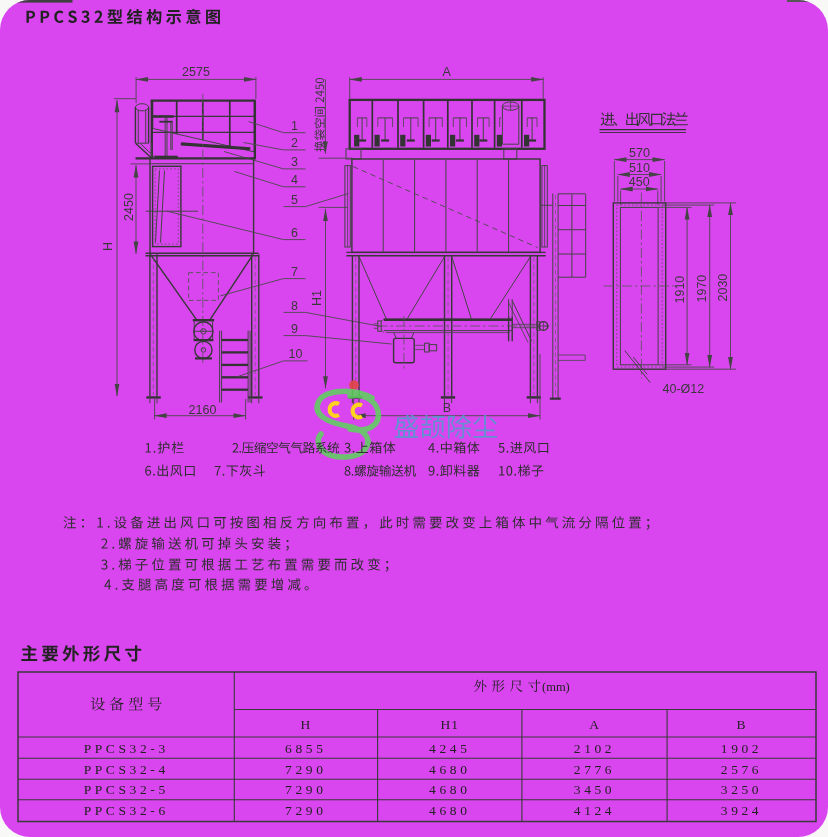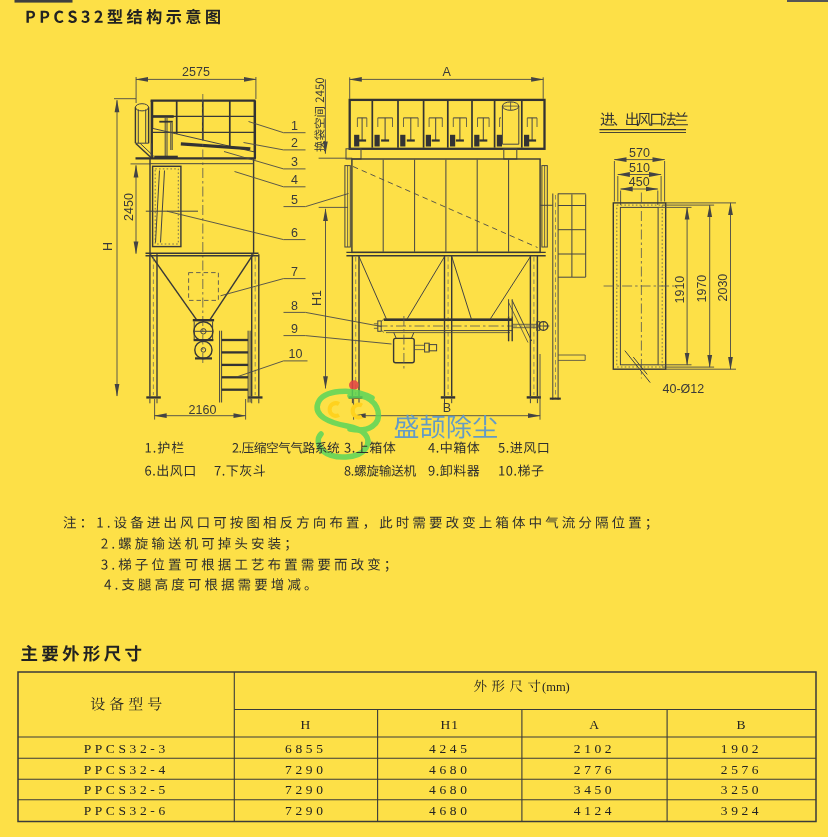--- a/index.html
+++ b/index.html
@@ -1,14 +1,14 @@
 <!DOCTYPE html>
 <html><head><meta charset="utf-8"><style>
 html,body{margin:0;padding:0;background:#f8f8f6;}
-#page{position:relative;width:828px;height:837px;background:#fde047;overflow:hidden;font-family:"Liberation Sans",sans-serif;}
+#page{position:relative;width:828px;height:837px;background:#d946ef;overflow:hidden;font-family:"Liberation Sans",sans-serif;border-radius:30px;}
 </style></head><body>
 <div id="page">
 <svg width="828" height="837" viewBox="0 0 828 837" xmlns="http://www.w3.org/2000/svg">
 <style>
 .t{stroke:#333;stroke-width:2.3;fill:none}
 .m{stroke:#383838;stroke-width:1.4;fill:none}
 .p{stroke:#333;stroke-width:1.7;fill:none}
 .n{stroke:#444;stroke-width:1;fill:none}
 .n2{stroke:#484848;stroke-width:.8;fill:none}
 .d{stroke:#4a4a4a;stroke-width:.9;fill:none}

